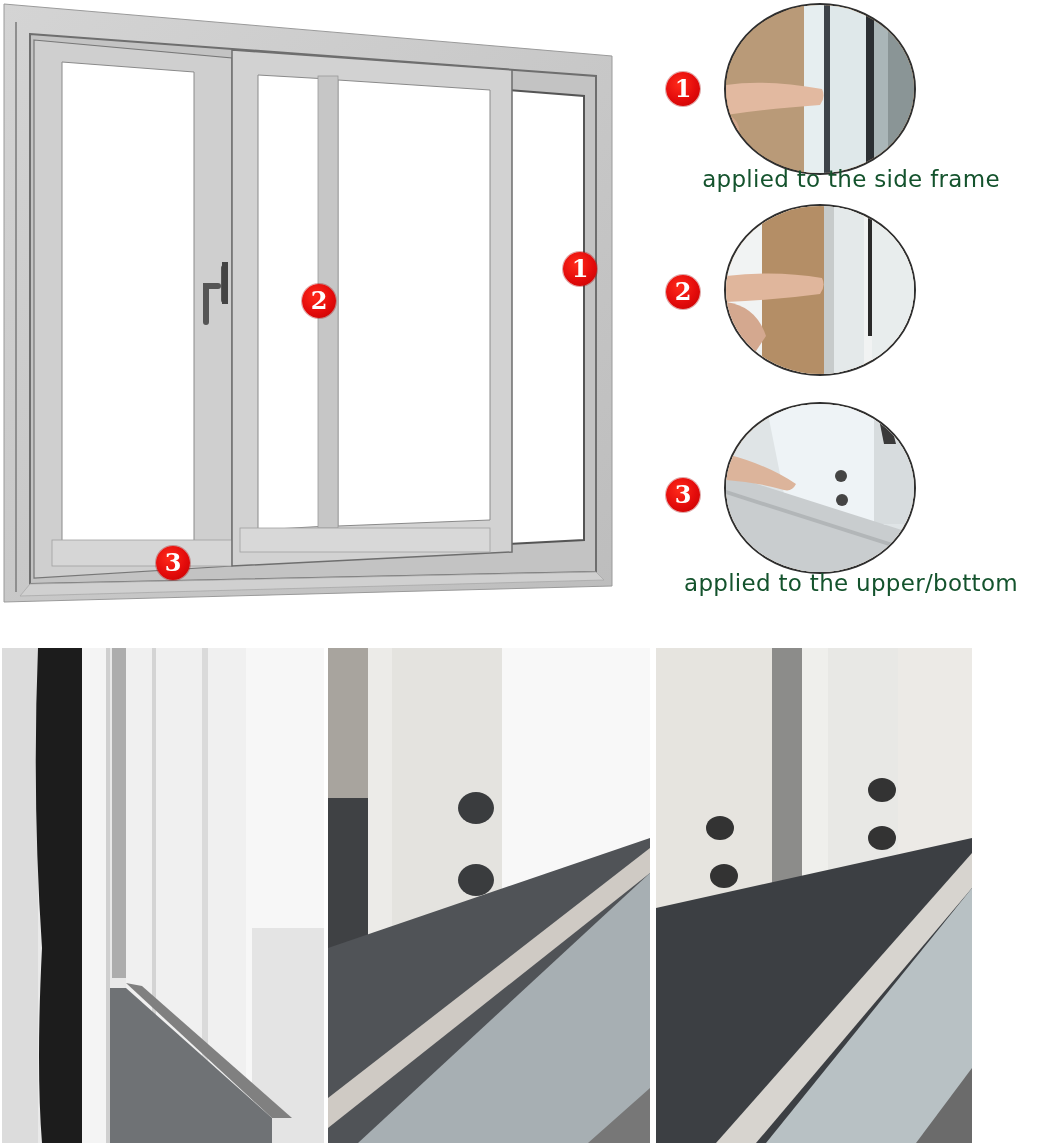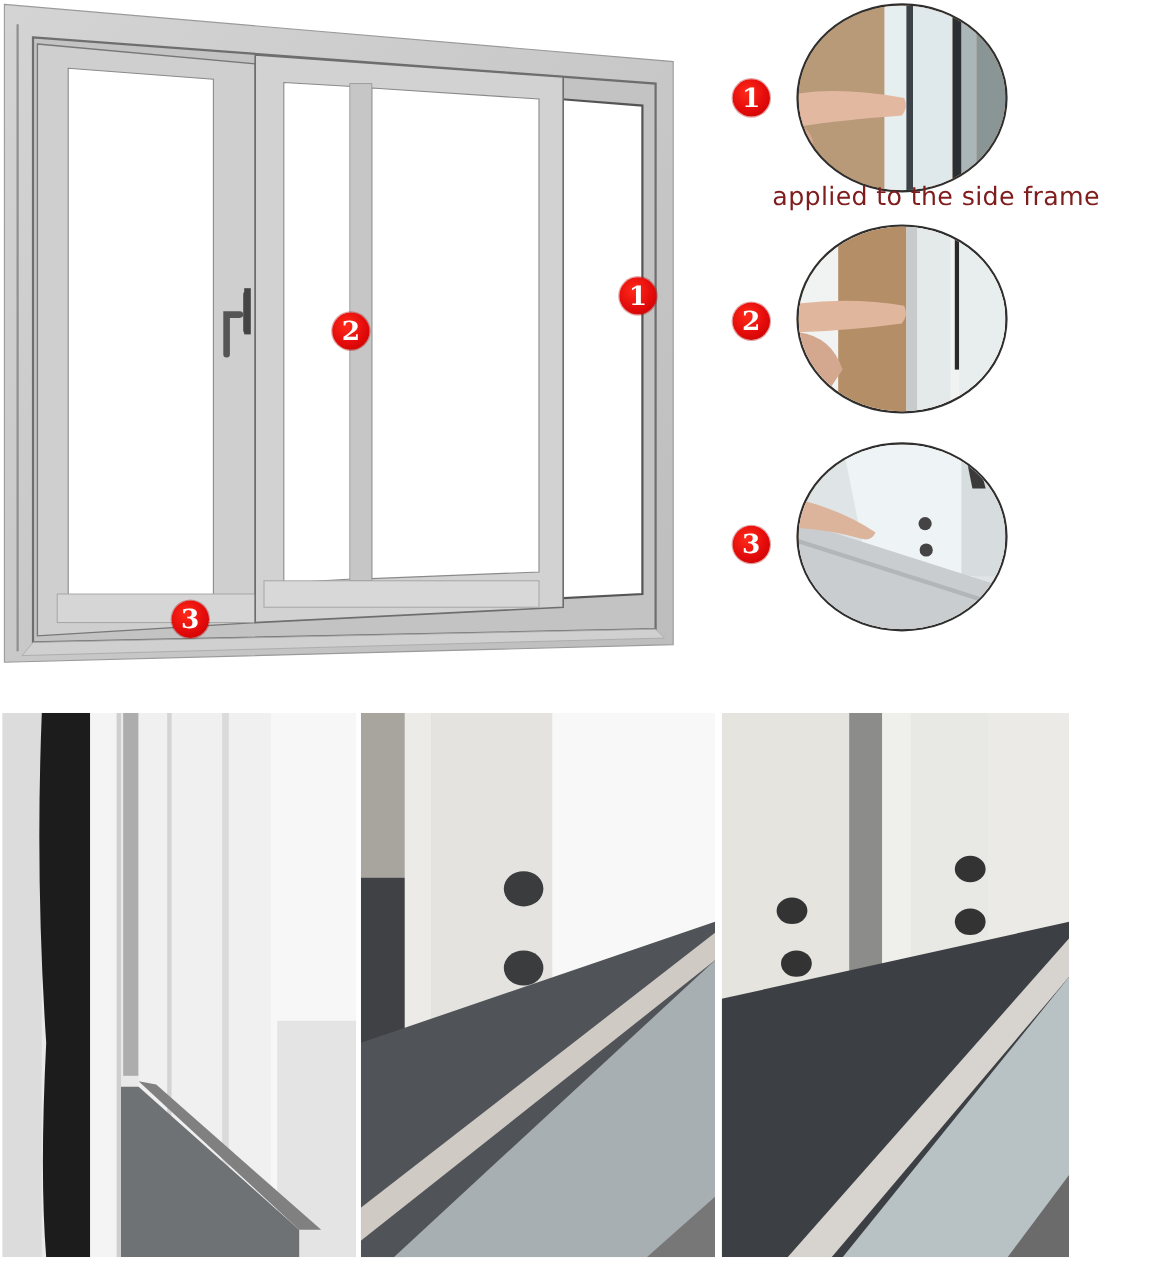--- a/index.html
+++ b/index.html
@@ -21,21 +21,21 @@
   
   .callout { position: absolute; left: 640px; width: 422px; }
   .callout .circle {
     position: absolute; left: 84px; width: 188px; height: 168px; border-radius: 50%;
     border: 2px solid #2f2f2f; overflow: hidden; background: #c9a47c;
   }
   .callout .circle svg { width: 100%; height: 100%; display: block; }
   .callout .badge { left: 26px; }
   .callout .caption {
     position: absolute; left: 0; width: 422px; text-align: center;
-    font-family: "DejaVu Sans", sans-serif; font-size: 23px; color: #7f1d1d;
+    font-family: "DejaVu Sans", sans-serif; font-size: 23px; color: #14532d;
     letter-spacing: 0.3px; white-space: nowrap;
   }
 
   
   .photos { position: absolute; left: 0; top: 648px; width: 1062px; height: 499px; }
   .photo { position: absolute; top: 0; height: 495px; overflow: hidden; }
   .photo svg { width: 100%; height: 100%; display: block; }
 </style>
 </head>
 <body>
@@ -119,20 +119,21 @@
       <polygon points="40,0 150,0 160,130 60,100" fill="#eef3f6"></polygon>
       <rect x="148" y="0" width="40" height="120" fill="#d7dcde"></rect>
       <polygon points="150,0 160,0 170,40 158,40" fill="#3a3a3a"></polygon>
       <circle cx="115" cy="72" r="6" fill="#444"></circle>
       <circle cx="116" cy="96" r="6" fill="#444"></circle>
       <polygon points="0,70 188,130 188,168 0,168" fill="#c9cdcf"></polygon>
       <polygon points="0,86 188,146 188,150 0,90" fill="#b2b6b8"></polygon>
       <path d="M0,50 Q40,60 70,80 Q66,88 58,86 Q30,78 0,76 Z" fill="#dcb49b"></path>
     </svg>
   </div>
+  <div class="caption" style="top:168px;">applied to the upper/bottom</div>
 </div>
 
 <div class="photos">
 
   <div class="photo" style="left:2px; width:322px;">
     <svg viewBox="0 0 322 495" preserveAspectRatio="none">
       <rect width="322" height="495" fill="#e9e9e9"></rect>
       <rect x="0" y="0" width="36" height="495" fill="#dcdcdc"></rect>
       <path d="M36,0 L80,0 L80,495 L40,495 Q34,420 40,300 Q30,150 36,0 Z" fill="#1c1c1c"></path>
       <rect x="80" y="0" width="28" height="495" fill="#f4f4f4"></rect>

